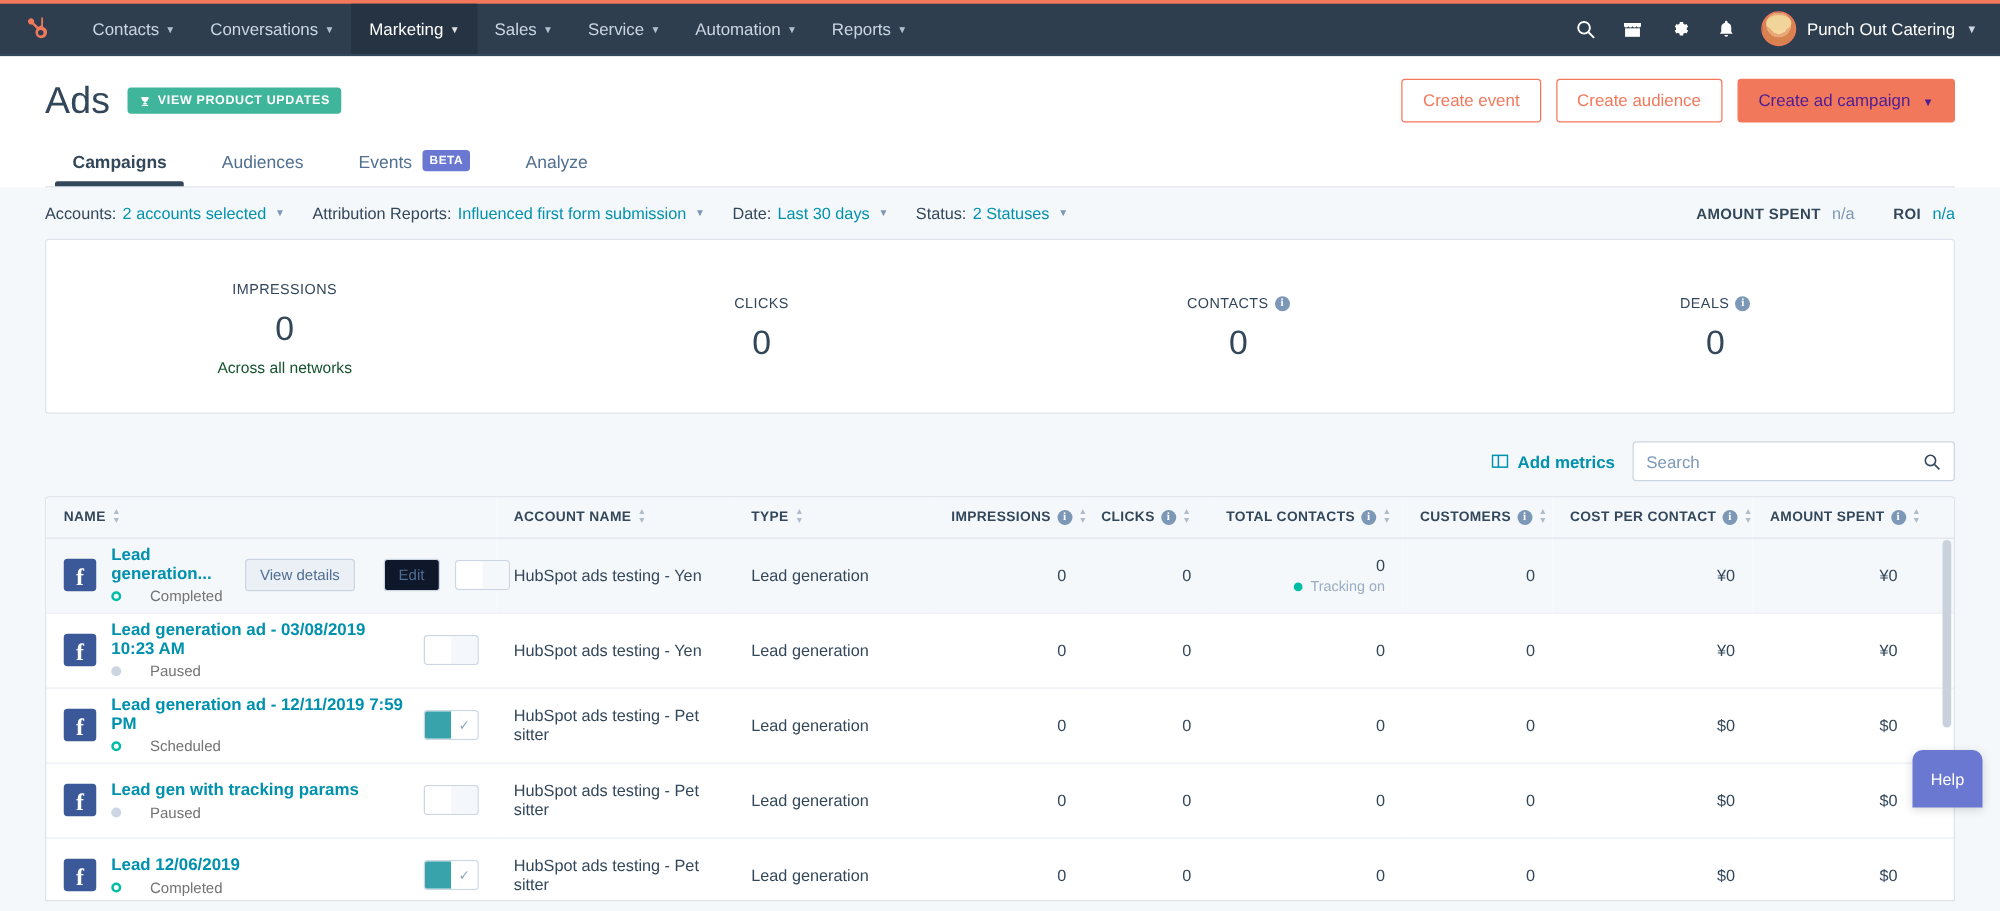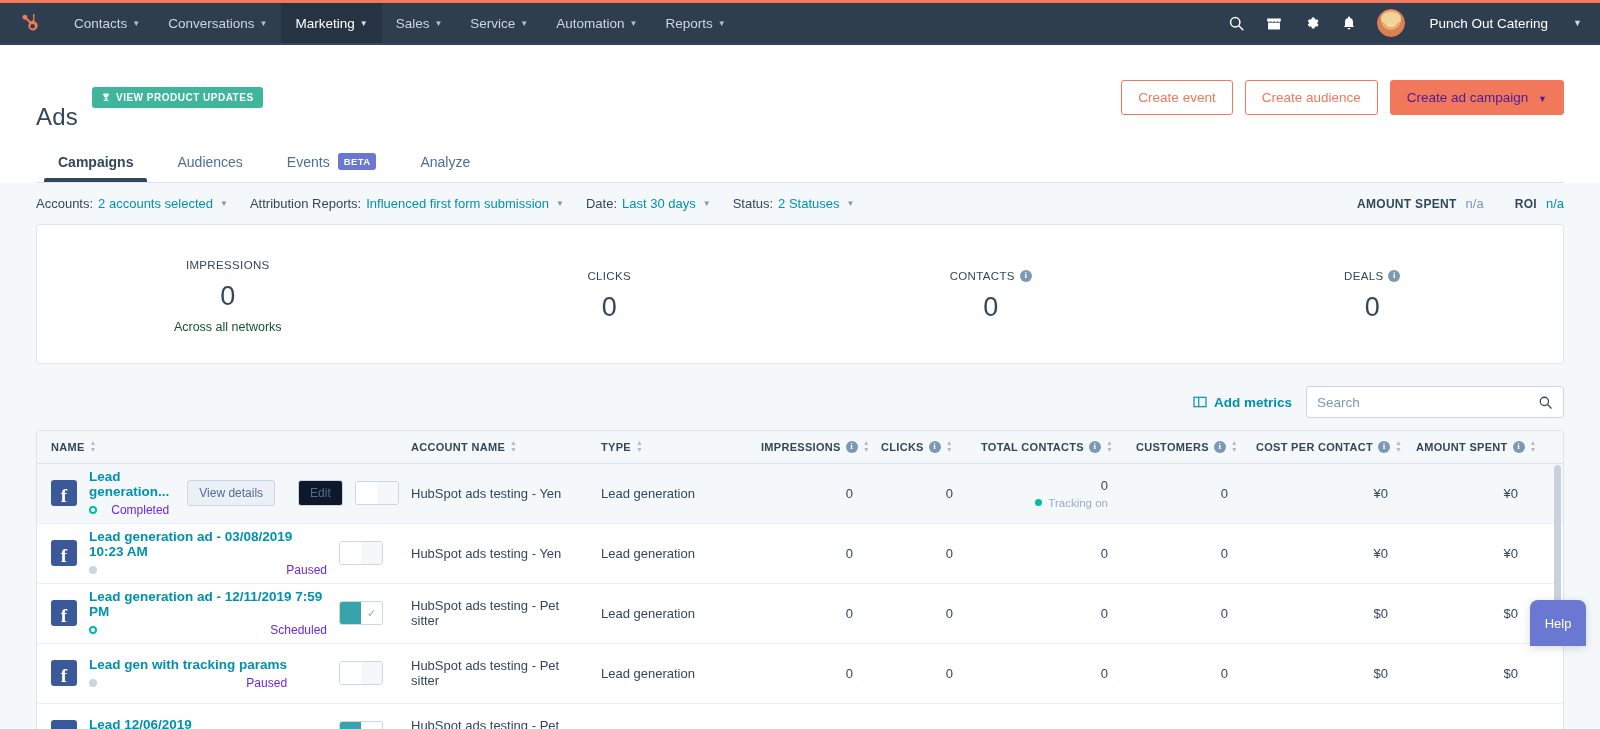--- a/index.html
+++ b/index.html
@@ -24,36 +24,36 @@
   .nav-item {
     display: flex; align-items: center; padding: 0 14px;
     color: #cbd6e2; font-size: 13.5px; cursor: pointer; white-space: nowrap;
   }
   .nav-item .caret { margin-left: 5px; font-size: 8px; opacity: .85; }
   .nav-item.active { background: #253342; color: #fff; }
   .nav-right {
     margin-left: auto; display: flex; align-items: center; padding-right: 18px; gap: 20px;
   }
   .nav-icon { color: #fff; display: flex; align-items: center; cursor: pointer; }
-  .acct { display: flex; align-items: center; gap: 25px; cursor: pointer; }
+  .acct { display: flex; align-items: center; gap: 9px; cursor: pointer; }
   .avatar {
     width: 28px; height: 28px; border-radius: 50%;
     background: radial-gradient(circle at 50% 38%, #f7d9a0 0 34%, #e8a877 35% 48%, #d8824f 49% 100%);
     border: 1px solid #f2785c; overflow: hidden; position: relative;
   }
   .avatar::after {
     content: ""; position: absolute; left: 3px; right: 3px; top: 2px; height: 12px;
     background: #f0d49a; border-radius: 50% 50% 40% 40%;
   }
   .acct-name { color: #fff; font-size: 13.5px; }
 
   
   .page-head { background: #fff; padding: 0 36px; position: relative; }
   .head-row { display: flex; align-items: center; padding-top: 18px; }
-  .page-title { font-size: 24px; color: #33475b; font-weight: 400; letter-spacing: .2px; margin-top: 40px; }
+  .page-title { font-size: 30px; color: #33475b; font-weight: 400; letter-spacing: .2px; }
   .badge-updates {
     margin-left: 14px; background: #45bc398f; background: #3fb59b;
     color: #fff; font-size: 10px; font-weight: bold; letter-spacing: .5px;
     padding: 5px 9px; border-radius: 3px; display: inline-flex; align-items: center; gap: 5px;
     cursor: pointer;
   }
   .head-actions { margin-left: auto; display: flex; gap: 12px; align-items: center; }
   .btn {
     font-size: 13.5px; padding: 9px 16px; border-radius: 3px; cursor: pointer;
     border: 1px solid #f2785c; background: #fff; color: #f2785c; white-space: nowrap;
@@ -150,21 +150,21 @@
   tbody tr.hover td { background: #f5f8fa; }
   .name-cell { display: flex; align-items: center; gap: 12px; }
   .fb-icon {
     width: 26px; height: 26px; background: #3b5998; border-radius: 3px;
     color: #fff; font-weight: bold; font-size: 19px; display: flex;
     align-items: flex-end; justify-content: center; font-family: "Liberation Serif", serif;
     line-height: 1.05; flex: none;
   }
   .name-block { display: flex; flex-direction: column; gap: 4px; }
   .camp-name { color: #0091ae; font-size: 13.5px; font-weight: bold; cursor: pointer; }
-  .status-line { display: flex; align-items: center; gap: 7px; font-size: 12px; color: #6d28d9; justify-content: space-between; }
+  .status-line { display: flex; align-items: center; gap: 23px; font-size: 12px; color: #737373; }
   .dot-ring {
     width: 8px; height: 8px; border-radius: 50%; border: 2px solid #00bda5; flex: none;
   }
   .dot-solid { width: 8px; height: 8px; border-radius: 50%; background: #cbd6e2; flex: none; }
   .row-actions { display: flex; gap: 23px; align-items: center; margin-left: 6px; }
   .mini-btn {
     font-size: 12px; color: #506e91; background: #eaf0f6; border: 1px solid #cbd6e2;
     border-radius: 3px; padding: 5px 11px; cursor: pointer; white-space: nowrap;
   }
   .mini-btn.plain { background: #0f172a; }

